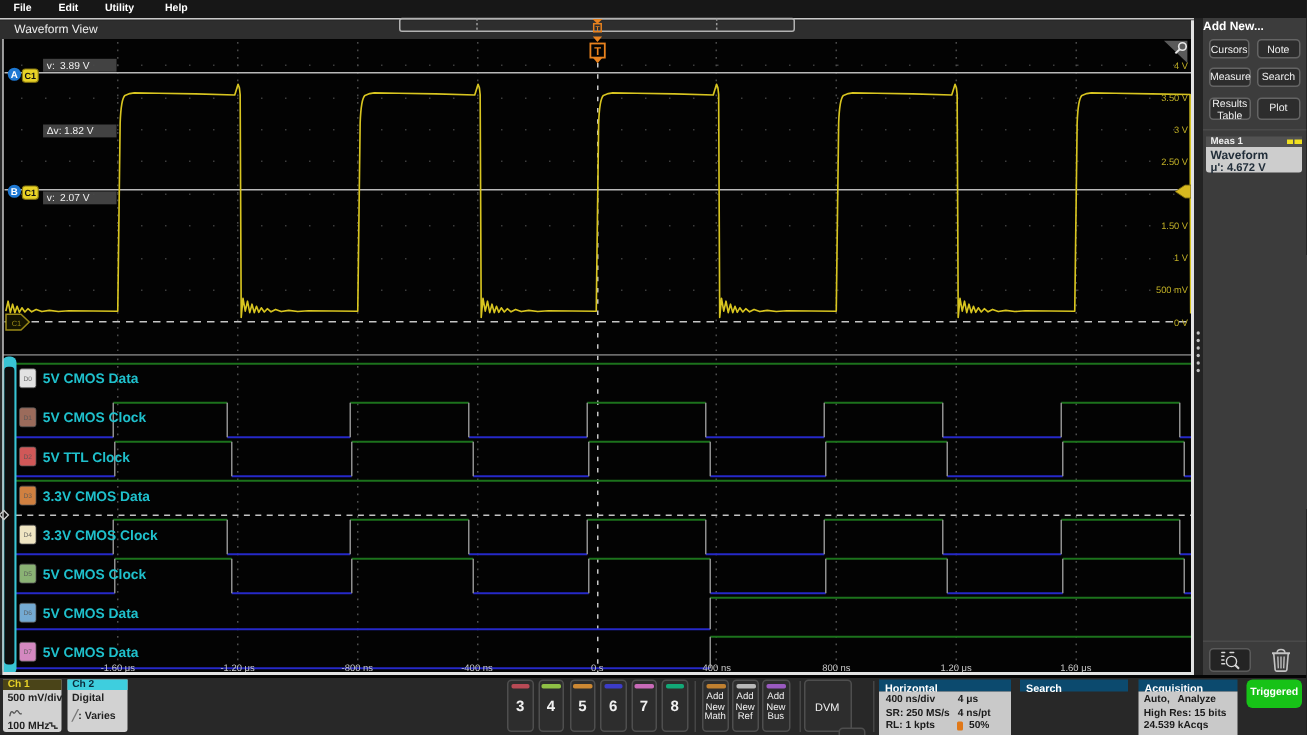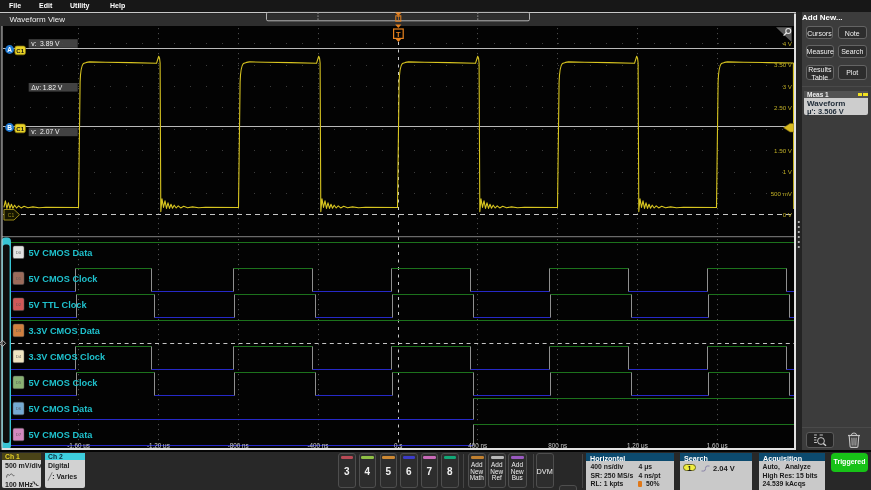--- a/index.html
+++ b/index.html
@@ -34,21 +34,21 @@
 <div class="btn" style="left:837.7px;top:64.7px;width:29.1px;height:15.4px;font-size:7px;line-height:14.5px;border-color:#646464;">Plot</div>
 
 <div class="abs" style="left:802px;top:85.6px;width:69px;height:1px;background:#4a4a4a;"></div>
 
 <div class="abs" style="left:804px;top:90.7px;width:64px;height:7px;background:#525252;"></div>
 <div class="abs" style="left:807px;top:91px;font-size:6.5px;font-weight:bold;color:#eee;">Meas 1</div>
 <div class="abs" style="left:857.8px;top:92.6px;width:4.2px;height:3.8px;background:#f0e020;"></div>
 <div class="abs" style="left:863.4px;top:92.6px;width:4.2px;height:3.8px;background:#f0e020;"></div>
 <div class="abs" style="left:804px;top:97.7px;width:64px;height:17.7px;background:#cdcdcd;border-radius:0 0 2px 2px;"></div>
 <div class="abs" style="left:807px;top:99px;font-size:8px;font-weight:bold;color:#222e3a;">Waveform</div>
-<div class="abs" style="left:807px;top:107px;font-size:7.5px;font-weight:bold;color:#222e3a;">μ': 3.506 V</div>
+<div class="abs" style="left:807px;top:107px;font-size:7.5px;font-weight:bold;color:#222e3a;">μ': 4.672 V</div>
 
 <div class="abs" style="left:802px;top:427.3px;width:69px;height:1px;background:#4a4a4a;"></div>
 <div class="abs" style="left:806px;top:431.7px;width:28px;height:16.3px;background:#242424;border:1px solid #5a5a5a;border-radius:3px;"></div>
 <svg class="abs" style="left:806px;top:431.7px;" width="28" height="16.3" viewBox="0 0 28 16.3">
   <g stroke="#d8d8d8" stroke-width="0.9" fill="none">
     <path d="M8.5,3 h2 M8.5,5.5 h1.5 M8.5,8 h1.5 M8.5,10.5 h2" stroke-linecap="round"></path>
     <path d="M14,3 h2.5" stroke-linecap="round"></path>
     <circle cx="15" cy="9" r="3.4"></circle>
     <line x1="17.4" y1="11.4" x2="20" y2="13.8" stroke-width="1.4"></line>
   </g>
@@ -230,42 +230,35 @@
 <div class="btn" style="left:379.5px;top:452.6px;width:17.5px;height:35px;font-size:10px;font-weight:bold;line-height:36px;">5<div class="strip" style="background:#cc8833;width:12.5px;left:1.5px;"></div></div>
 <div class="btn" style="left:400px;top:452.6px;width:17.5px;height:35px;font-size:10px;font-weight:bold;line-height:36px;">6<div class="strip" style="background:#3c3cc8;width:12.5px;left:1.5px;"></div></div>
 <div class="btn" style="left:420.5px;top:452.6px;width:17.5px;height:35px;font-size:10px;font-weight:bold;line-height:36px;">7<div class="strip" style="background:#c86ab8;width:12.5px;left:1.5px;"></div></div>
 <div class="btn" style="left:441px;top:452.6px;width:17.5px;height:35px;font-size:10px;font-weight:bold;line-height:36px;">8<div class="strip" style="background:#12a877;width:12.5px;left:1.5px;"></div></div>
 <div class="abs" style="left:463px;top:453.5px;width:1px;height:34px;background:#454545;"></div>
 <div class="abs" style="left:532.5px;top:453.5px;width:1px;height:34px;background:#454545;"></div>
 <div class="abs" style="left:582px;top:453.5px;width:1px;height:34px;background:#454545;"></div>
 <div class="btn" style="left:467.5px;top:452.6px;width:18.5px;height:35px;font-size:6.4px;line-height:6.6px;padding-top:8.5px;">Add<br>New<br>Math<div class="strip" style="background:#c08030;width:13px;left:2.2px;"></div></div>
 <div class="btn" style="left:487.5px;top:452.6px;width:18.5px;height:35px;font-size:6.4px;line-height:6.6px;padding-top:8.5px;">Add<br>New<br>Ref<div class="strip" style="background:#b8b8b8;width:13px;left:2.2px;"></div></div>
 <div class="btn" style="left:508px;top:452.6px;width:18.5px;height:35px;font-size:6.4px;line-height:6.6px;padding-top:8.5px;">Add<br>New<br>Bus<div class="strip" style="background:#9a5ac0;width:13px;left:2.2px;"></div></div>
-<div class="btn" style="left:535.5px;top:452.6px;width:18px;height:35px;font-size:7.3px;line-height:36px;">DVM</div>
+<div class="btn" style="left:535.5px;top:452.6px;width:32px;height:35px;font-size:7.3px;line-height:36px;">DVM</div>
 <div class="btn" style="left:559px;top:452.6px;width:17.7px;height:35px;font-size:7.3px;line-height:36px;margin-top:32px;">AFG</div>
 
 <div class="panel-h" style="left:586px;top:452.5px;width:87.5px;height:8.5px;">Horizontal</div>
 <div class="panel-b" style="left:586px;top:461px;width:87.5px;height:28.5px;font-weight:bold;">
   <div style="position:absolute;left:4.5px;top:2px;">400 ns/div</div>
       <div style="position:absolute;left:52.5px;top:2px;">4 μs</div>
   <div style="position:absolute;left:4.5px;top:10.5px;">SR: 250 MS/s</div>
       <div style="position:absolute;left:52.5px;top:10.5px;">4 ns/pt</div>
   <div style="position:absolute;left:4.5px;top:19px;">RL: 1 kpts</div>
   <div style="position:absolute;left:52px;top:20px;width:4px;height:6px;background:#e07818;border-radius:1px;"></div>
   <div style="position:absolute;left:60px;top:19px;">50%</div>
 </div>
 
 <div class="panel-h" style="left:680px;top:452.5px;width:72px;height:8.5px;">Search</div>
-<div class="panel-b" style="left:680px;top:461px;width:72px;height:28.5px;font-weight:bold;">
-  <div style="position:absolute;left:3px;top:2.8px;width:13px;height:7.5px;background:#f0ee3f;border:1px solid #6a681f;border-radius:4px;color:#111;font-size:6.5px;text-align:center;line-height:7px;">1</div>
-  <svg style="position:absolute;left:21px;top:4px;" width="9" height="7" viewBox="0 0 9 7">
-        <path d="M0.5,6 H2.8 Q4.5,6 4.5,3.5 Q4.5,1 6.2,1 H8.5" fill="none" stroke="#8a84a8" stroke-width="1"></path>
-      </svg>
-  <div style="position:absolute;left:33px;top:3px;font-size:7.5px;">2.04 V</div>
-</div>
 
 <div class="panel-h" style="left:759px;top:452.5px;width:66px;height:8.5px;">Acquisition</div>
 <div class="panel-b" style="left:759px;top:461px;width:66px;height:28.5px;font-weight:bold;">
   <div style="position:absolute;left:3.5px;top:2px;">Auto,</div>
       <div style="position:absolute;left:26px;top:2px;">Analyze</div>
   <div style="position:absolute;left:3.5px;top:10.5px;">High Res: 15 bits</div>
   <div style="position:absolute;left:3.5px;top:19px;">24.539 kAcqs</div>
 </div>
 
 <div class="abs" style="left:831px;top:453px;width:37px;height:18.5px;background:#17c217;border-radius:4px;color:#fff;font-size:7px;font-weight:bold;text-align:center;line-height:18.5px;">Triggered</div>

